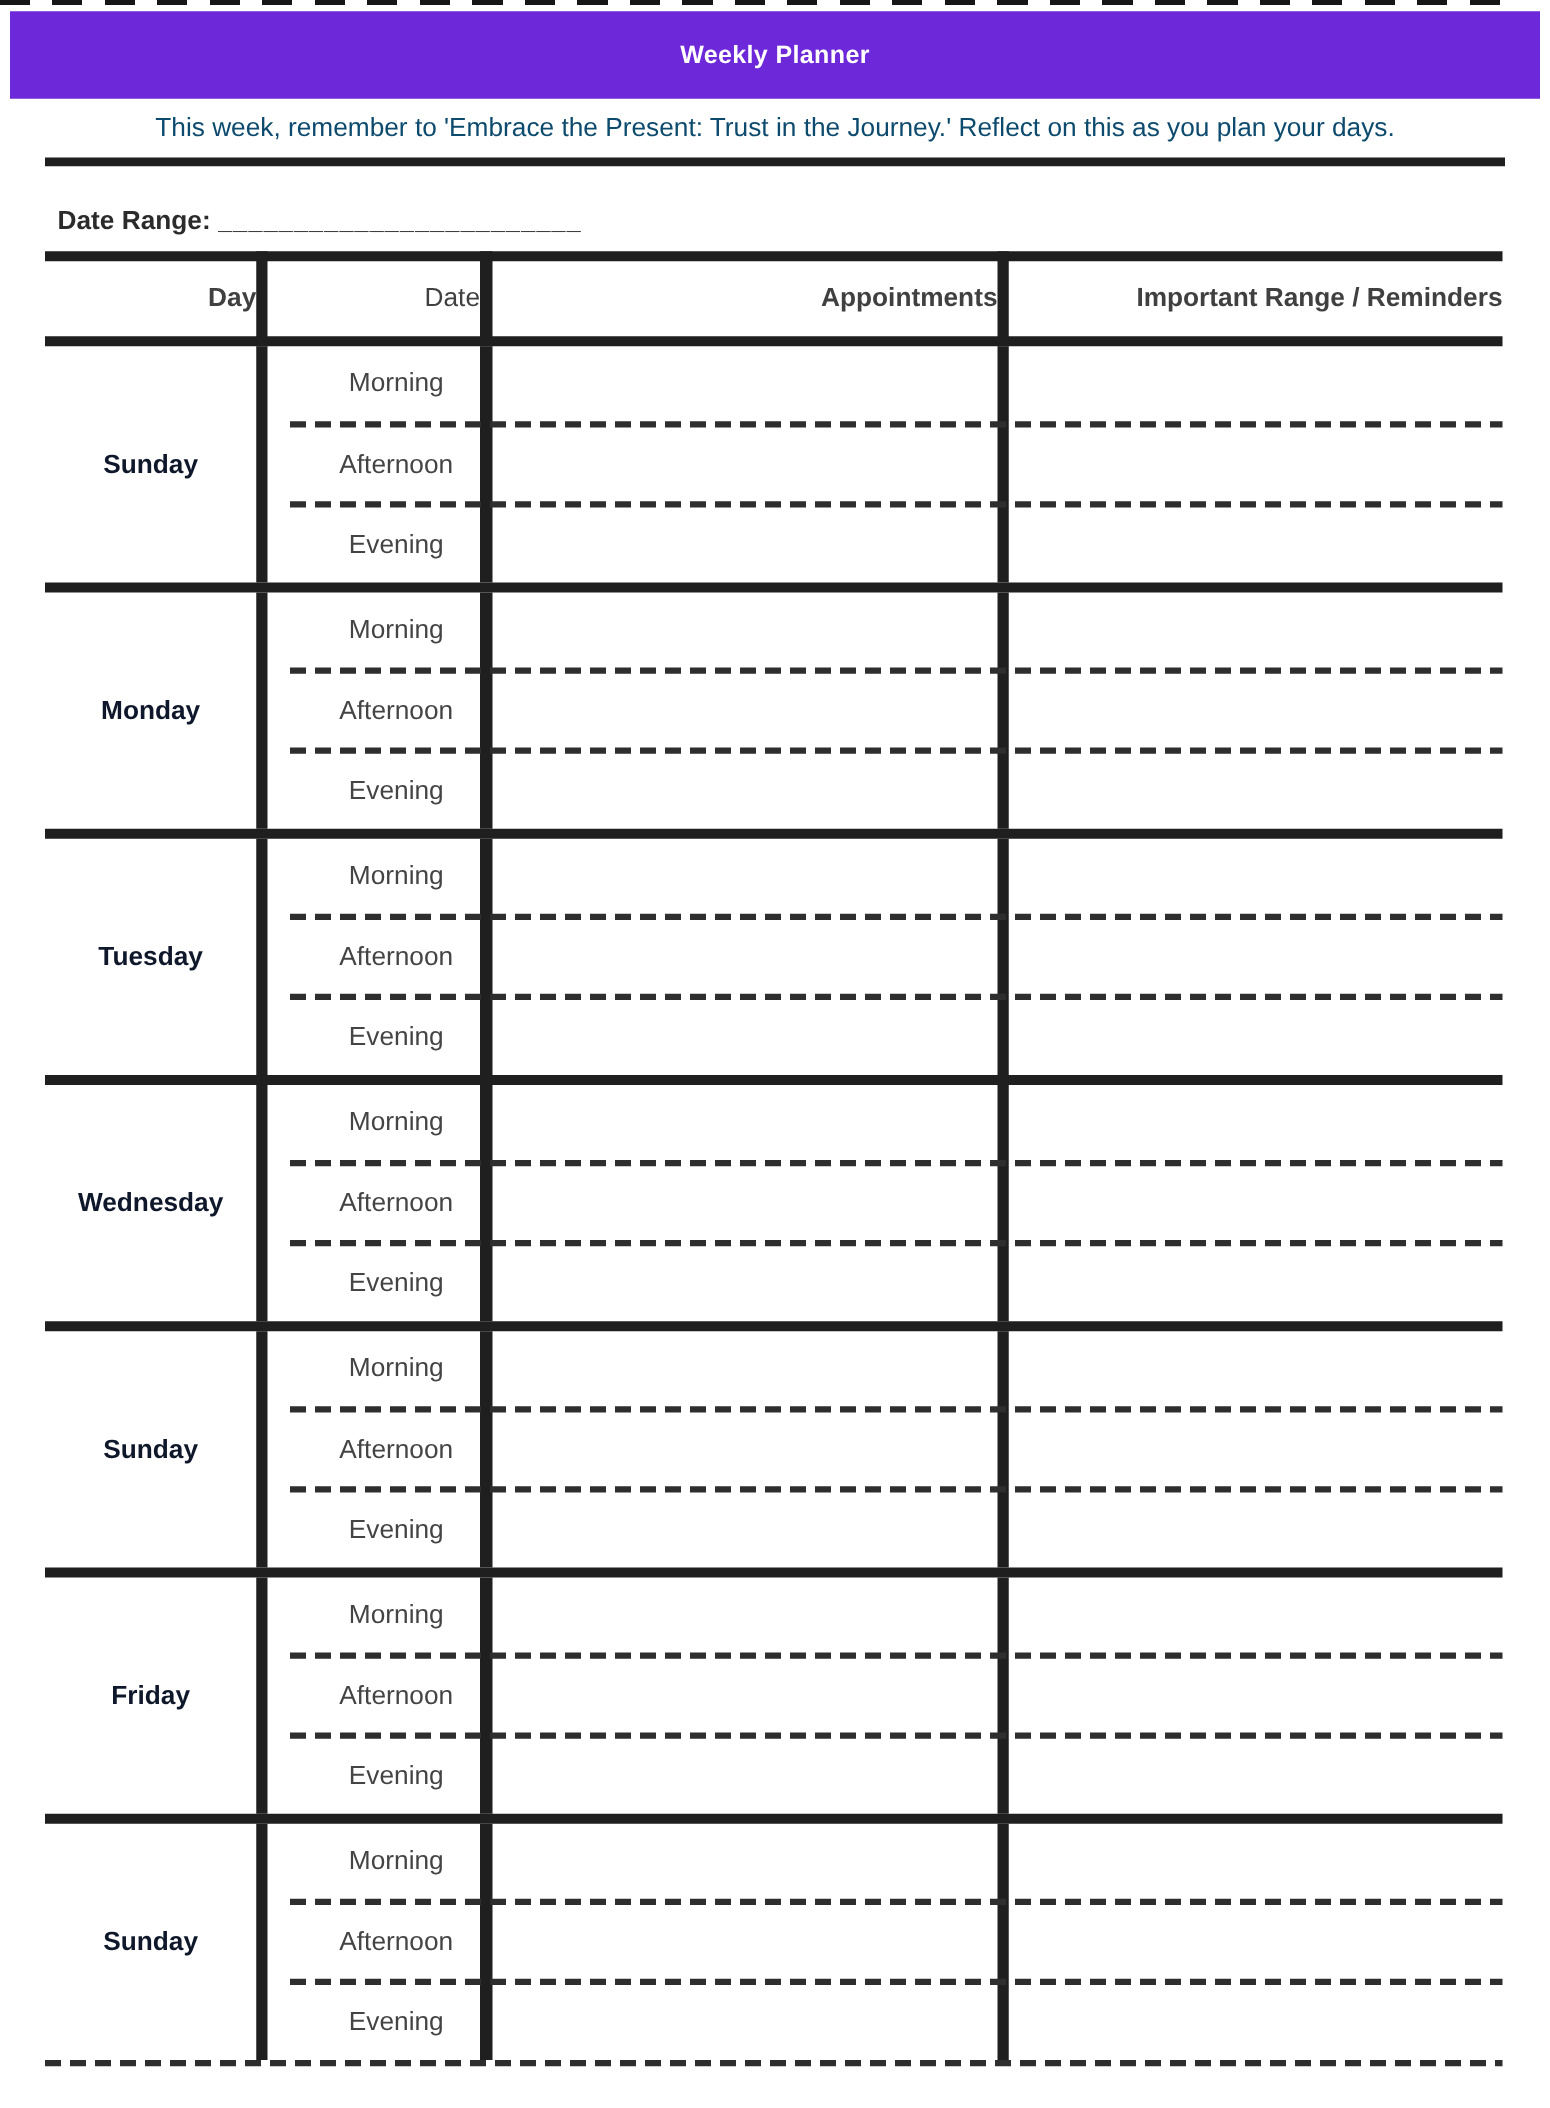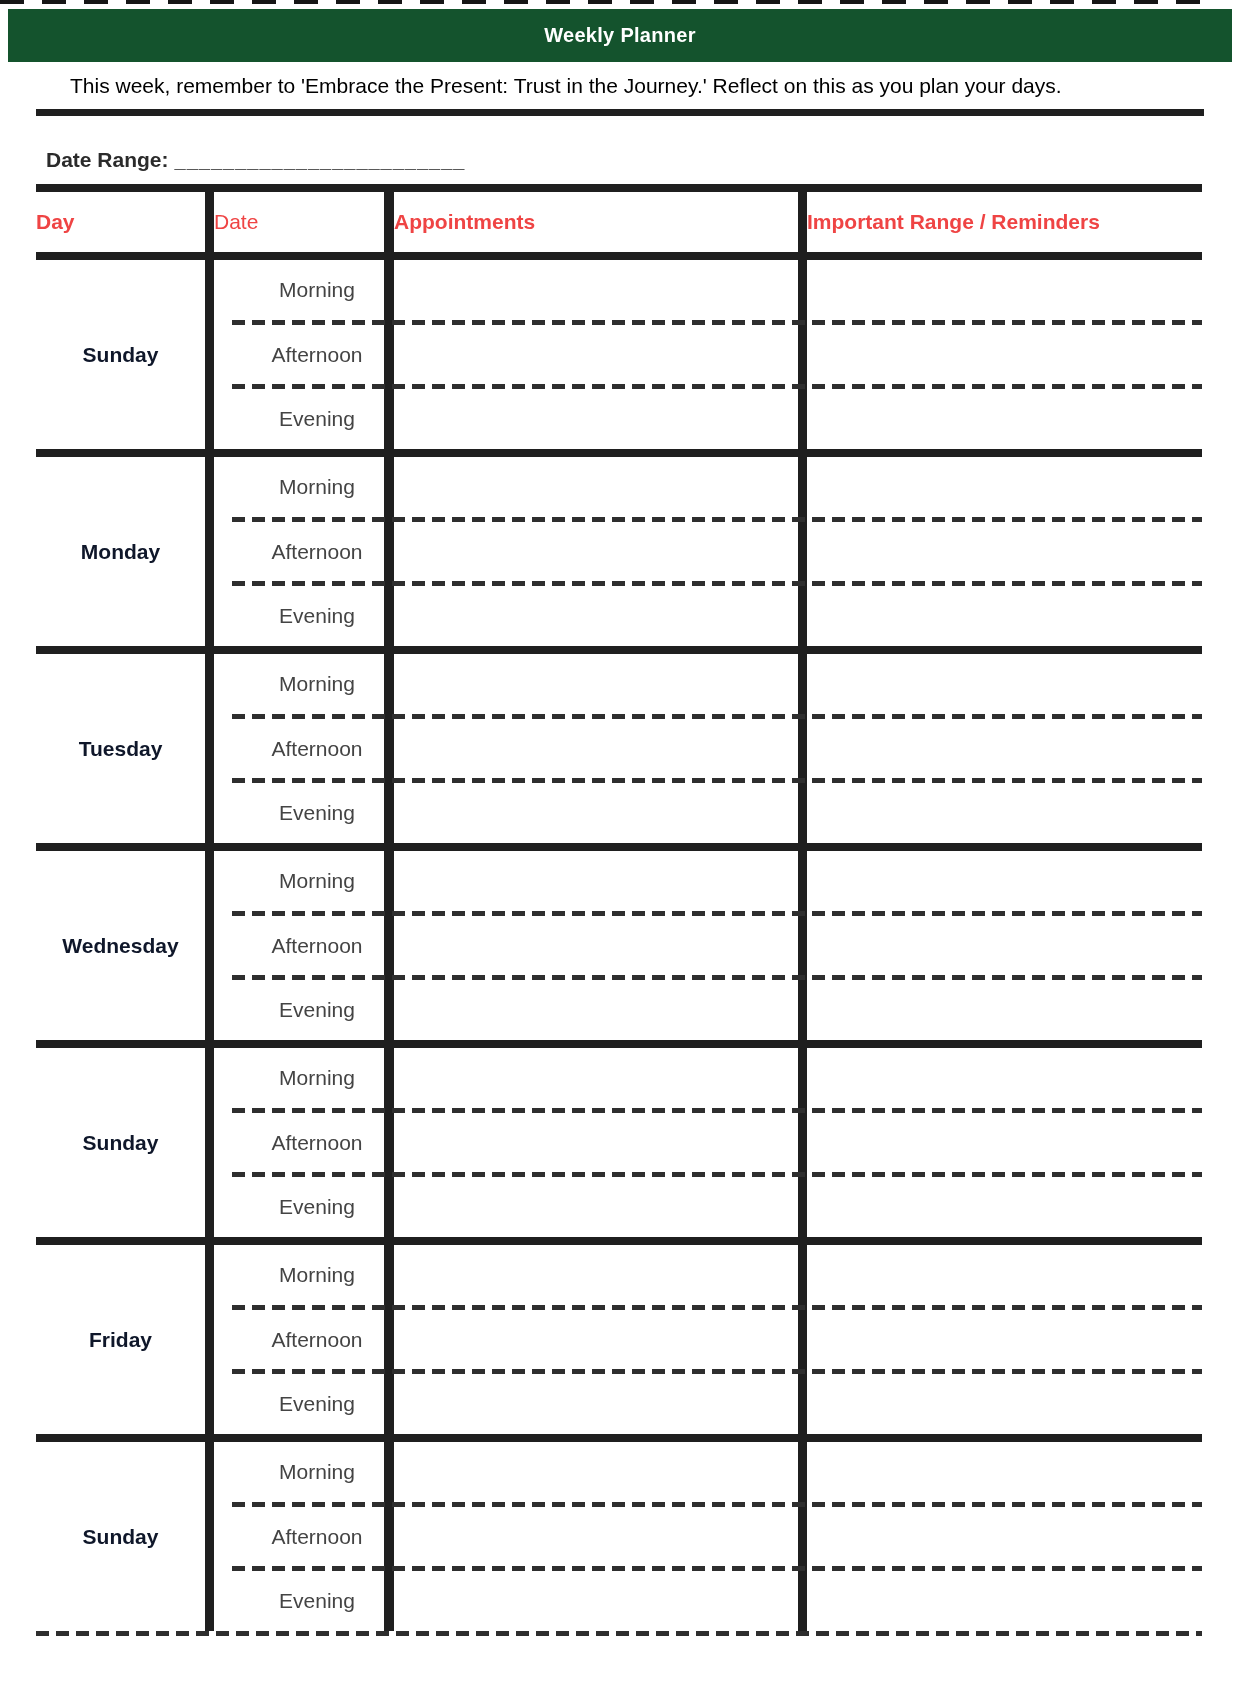--- a/index.html
+++ b/index.html
@@ -15,39 +15,40 @@
   
   .top-dash {
     position: absolute;
     top: 0; left: 0;
     width: 1207px; height: 4px;
     background: repeating-linear-gradient(90deg, #161616 0 24px, transparent 24px 42px);
   }
   
   .header-bar {
     margin: 9px 8px 0 8px;
-    height: 53px;
-    background: #14532d;
+    height: 70px;
+    background: #6d28d9;
     display: flex;
     align-items: center;
     justify-content: center;
   }
   .header-bar .title {
     color: #ffffff;
     font-size: 20px;
     font-weight: bold;
     letter-spacing: 0.3px;
   }
   
   .quote {
     margin: 9px auto 0 auto;
     max-width: 1100px;
+    text-align: center;
     font-size: 21px;
     line-height: 30px;
-    color: #000000;
+    color: #0c4a6e;
   }
   
   .rule {
     margin: 8px 36px 0 36px;
     height: 7px;
     background: #1f1f1f;
   }
   
   .date-row {
     margin: 12px 36px 0 36px;
@@ -76,23 +77,23 @@
   }
   .thead {
     position: relative;
     height: 76px;
     border-top: 8px solid #1f1f1f;
     border-bottom: 8px solid #1f1f1f;
     display: flex;
     align-items: center;
   }
   .thead .hcell {
-    text-align: left;
+    text-align: right;
     font-size: 21px;
-    color: #ef4444;
+    color: #404040;
   }
   .h-day  { width: 169px; font-weight: bold; }
   .h-gap1 { width: 9px; }
   .h-time { width: 170px; font-weight: normal; color: #3f3f3f; }
   .h-gap2 { width: 10px; }
   .h-app  { width: 404px; font-weight: bold; }
   .h-gap3 { width: 9px; }
   .h-task { flex: 1; font-weight: bold; }
   .thead .vline { position: absolute; top: -8px; bottom: -8px; background: #1f1f1f; }
   .thead .vl1 { left: 169px; width: 9px; }

